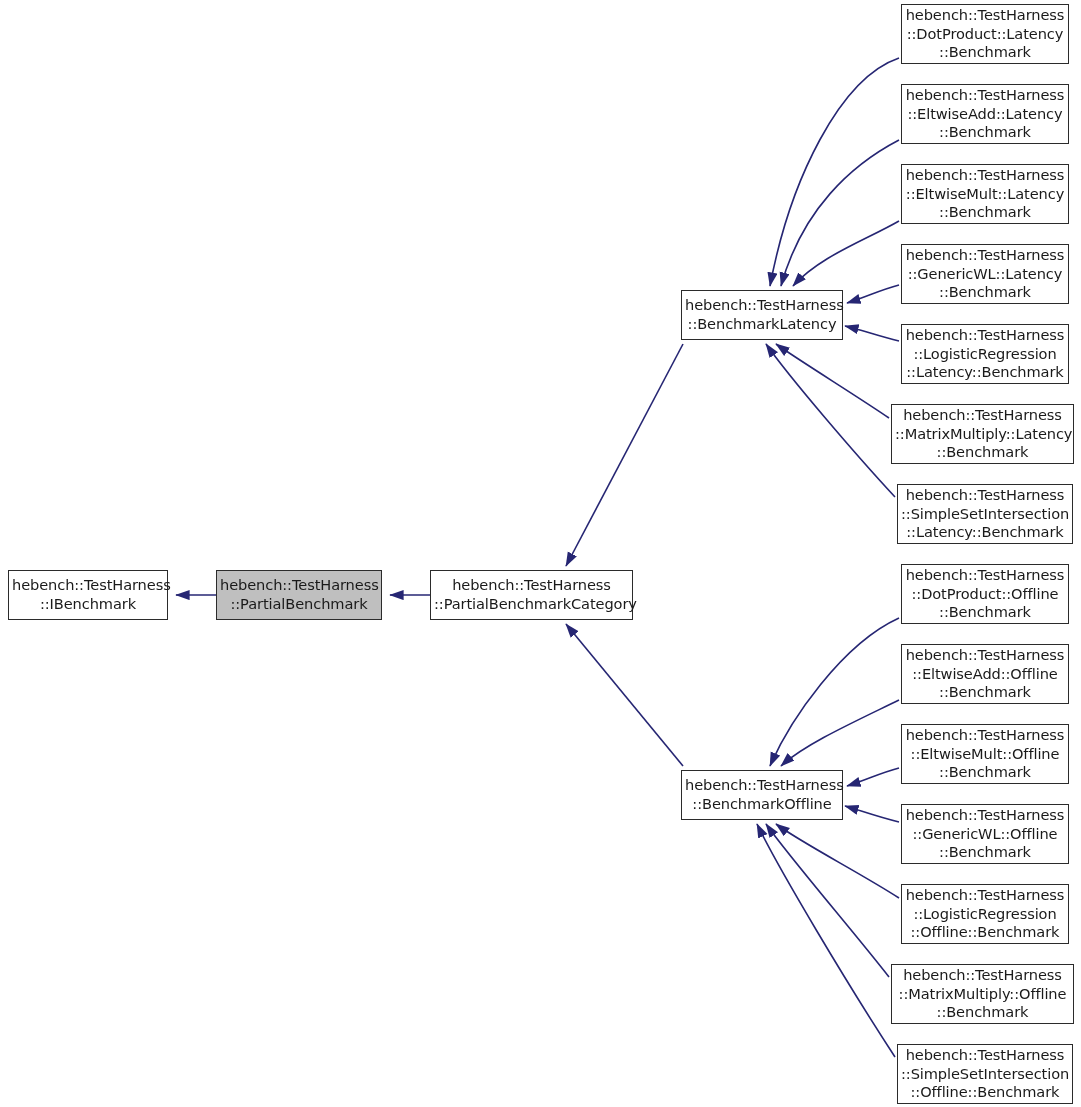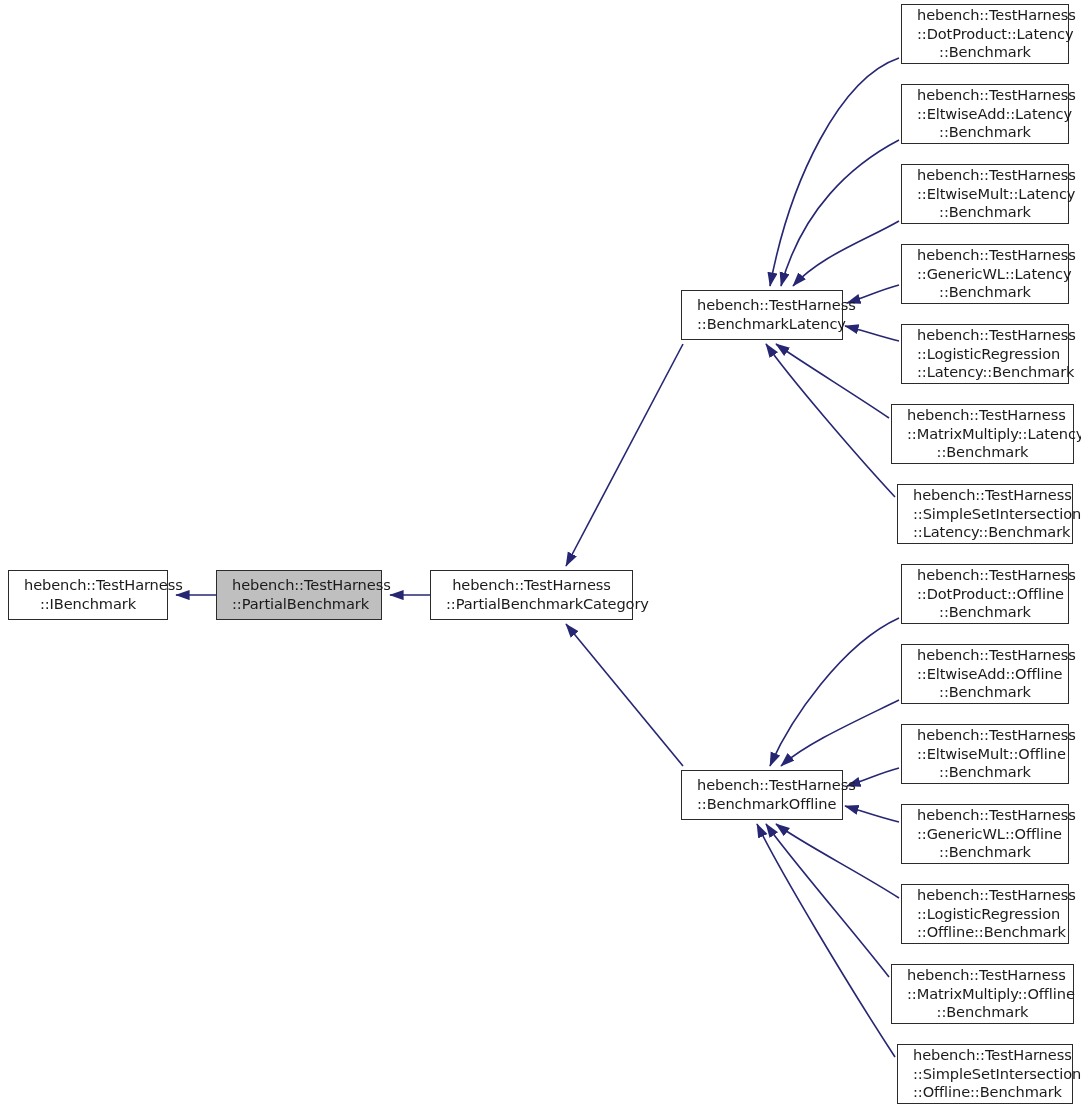--- a/index.html
+++ b/index.html
@@ -31,21 +31,21 @@
     background: #ffffff;
     color: #1a1a1a;
     display: flex;
     align-items: center;
     justify-content: center;
     text-align: center;
     line-height: 1.30;
     font-size: 14.6px;
     letter-spacing: -0.1px;
     white-space: pre-line;
-    padding: 0 15px;
+    padding: 0 3px;
     z-index: 3;
   }
   .node.highlight {
     background: #bfbfbf;
   }
   .node .nlabel {
     display: block;
     width: 100%;
     white-space: pre-line;
   }

